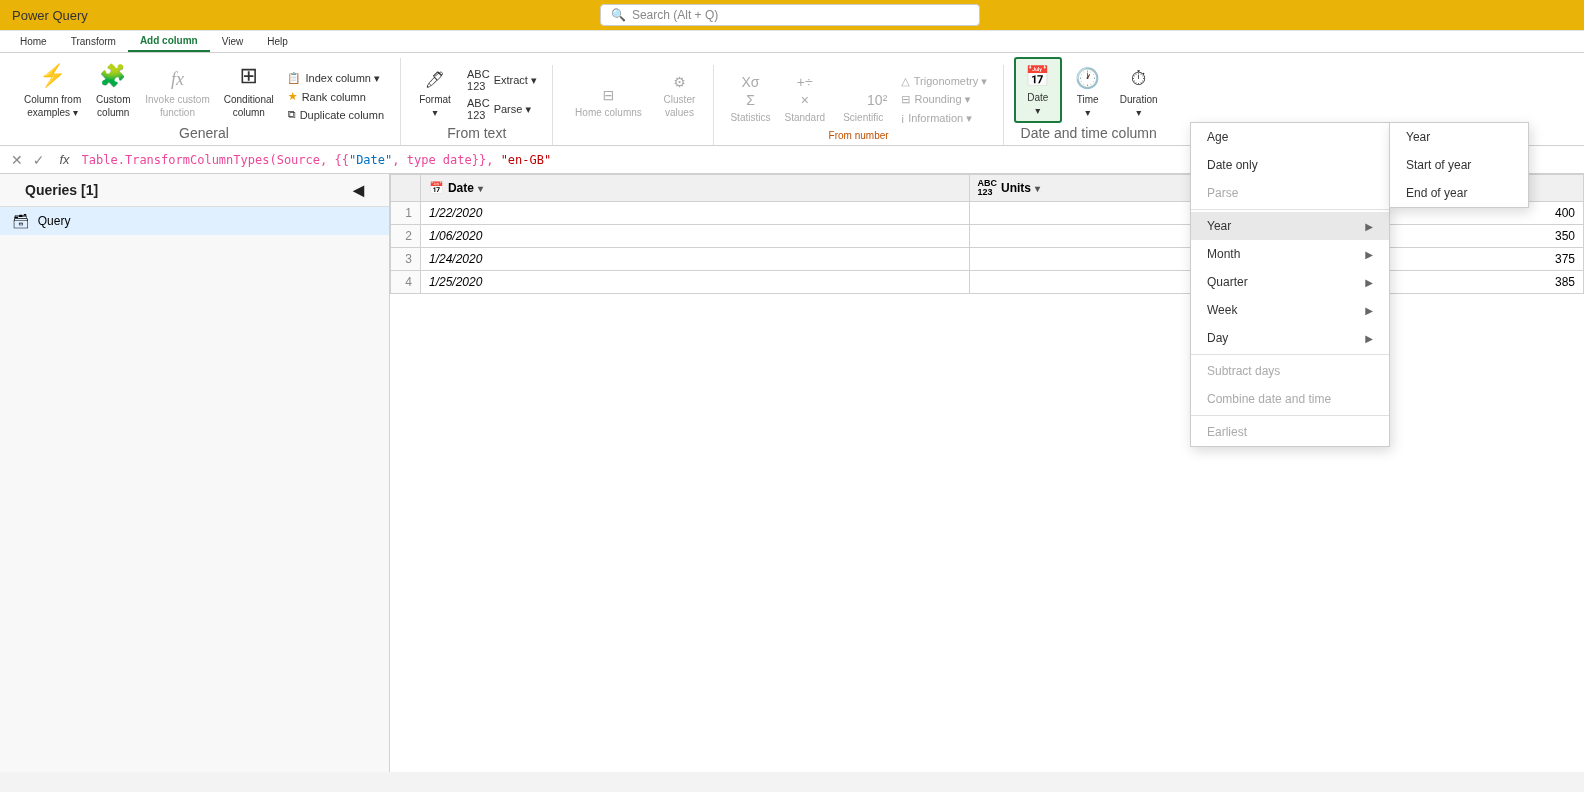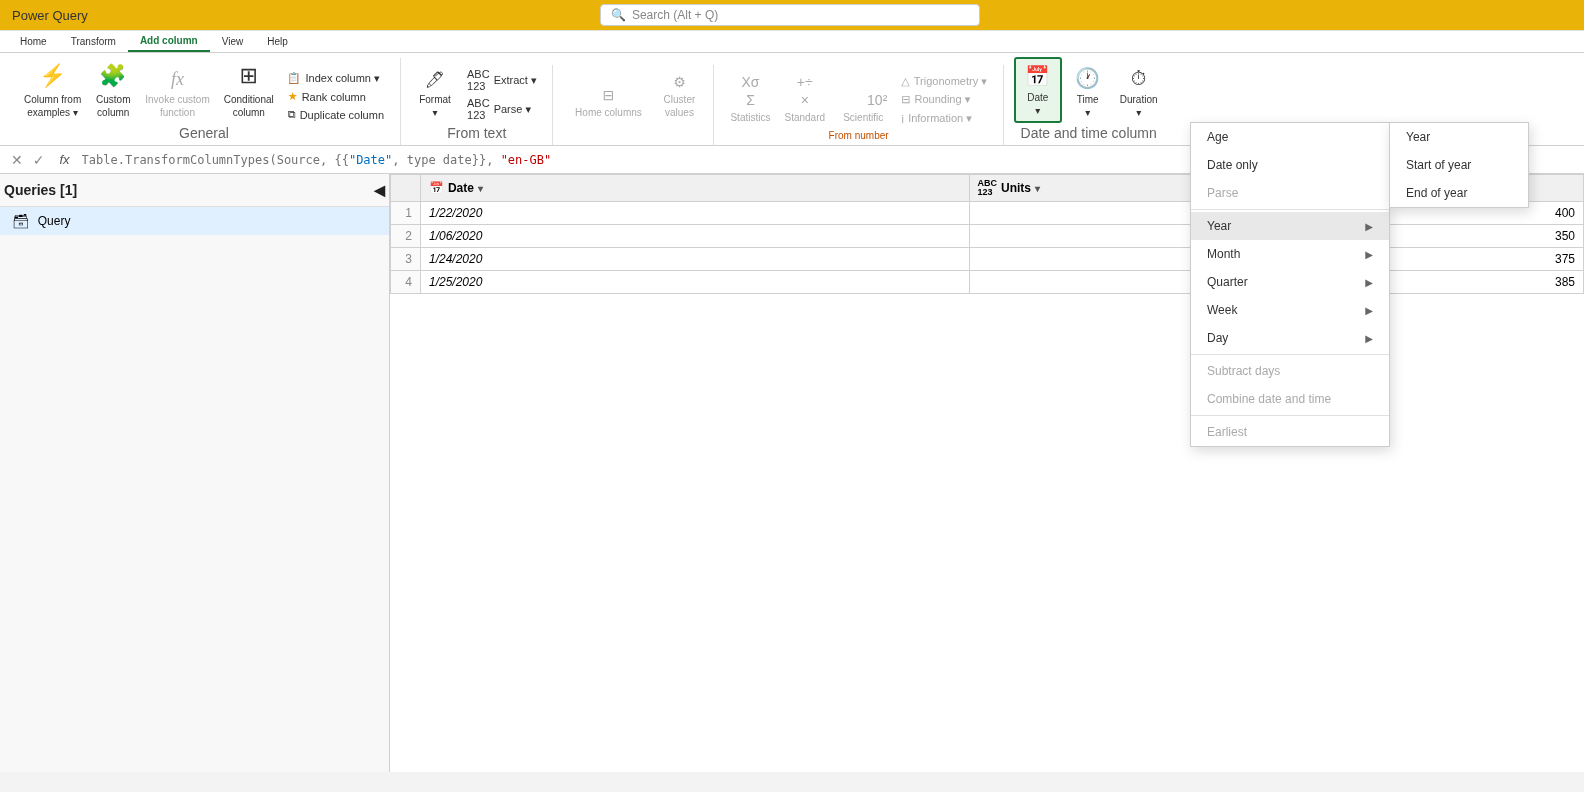--- a/index.html
+++ b/index.html
@@ -160,21 +160,21 @@
 
     
     .sidebar {
       width: 390px;
       background: #f8f8f8;
       border-right: 1px solid #d0d0d0;
       display: flex;
       flex-direction: column;
     }
     .sidebar-header {
-      padding: 8px 4px;
+      padding: 8px 25px;
       font-size: 14px;
       font-weight: 600;
       color: #222;
       display: flex;
       align-items: flex-end;
       justify-content: space-between;
       border-bottom: 1px solid #ddd;
     }
     .sidebar-item {
       padding: 6px 12px;
@@ -252,21 +252,21 @@
       left: 1389px;
       width: 140px;
       background: #fff;
       border: 1px solid #ccc;
       box-shadow: 2px 4px 12px rgba(0,0,0,0.15);
       z-index: 101;
       font-size: 12px;
     }
 
     
-    .f-black { color: #737373; }
+    .f-black { color: #ec4899; }
     .f-blue { color: #0070c0; }
     .f-red { color: #c00000; }
   </style>
 </head>
 <body>
 
 <div class="title-bar">
   <span>Power Query</span>
   <div class="search-box">
     <span>🔍</span>

